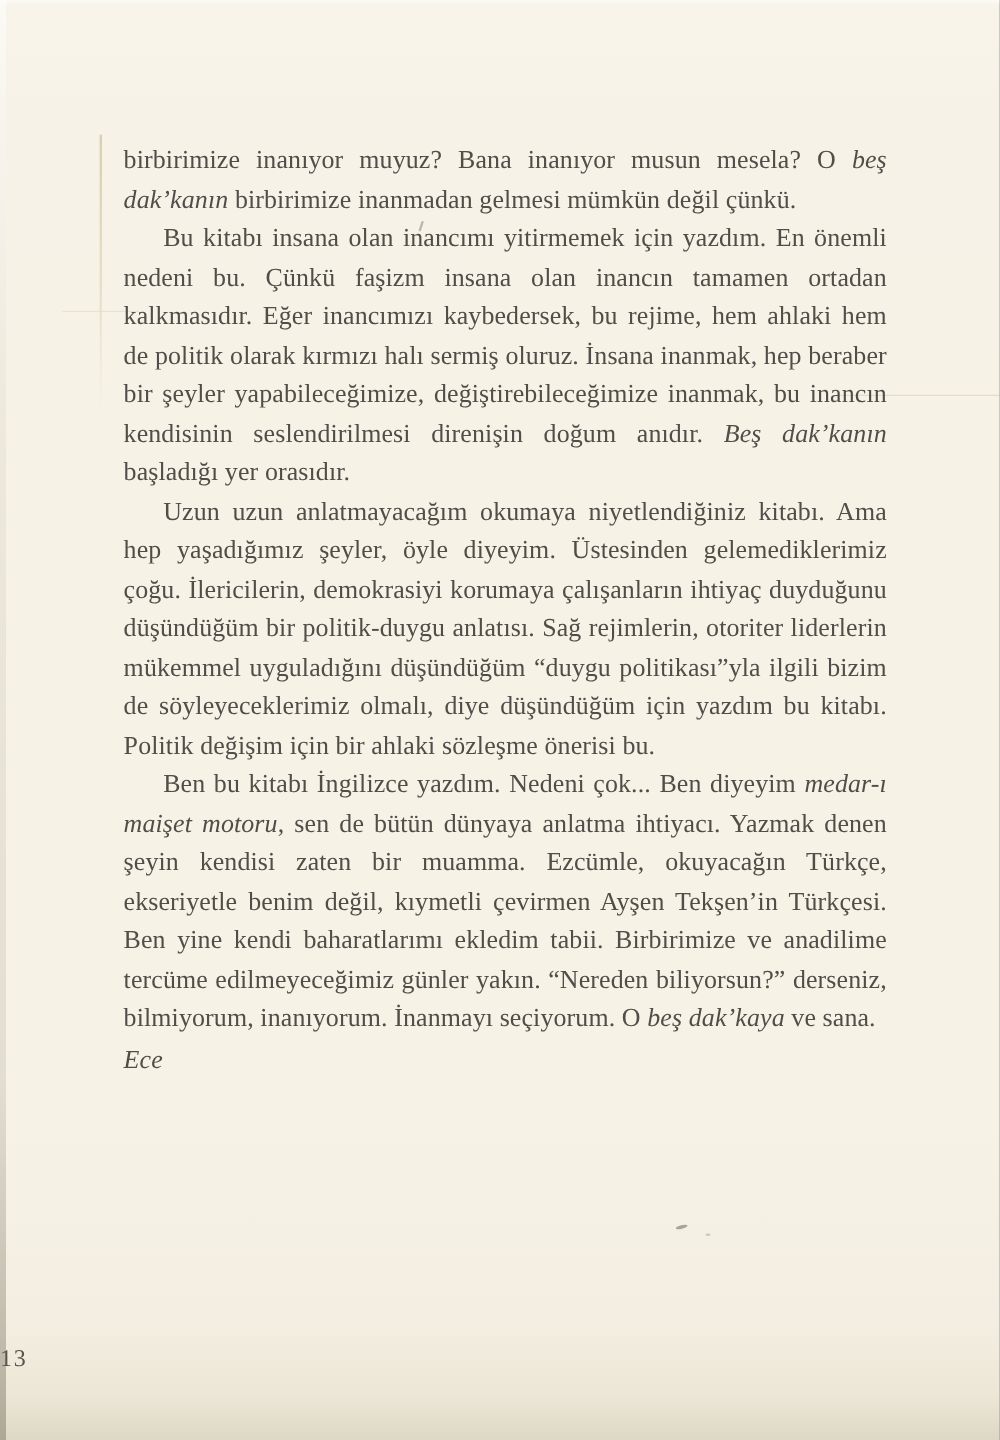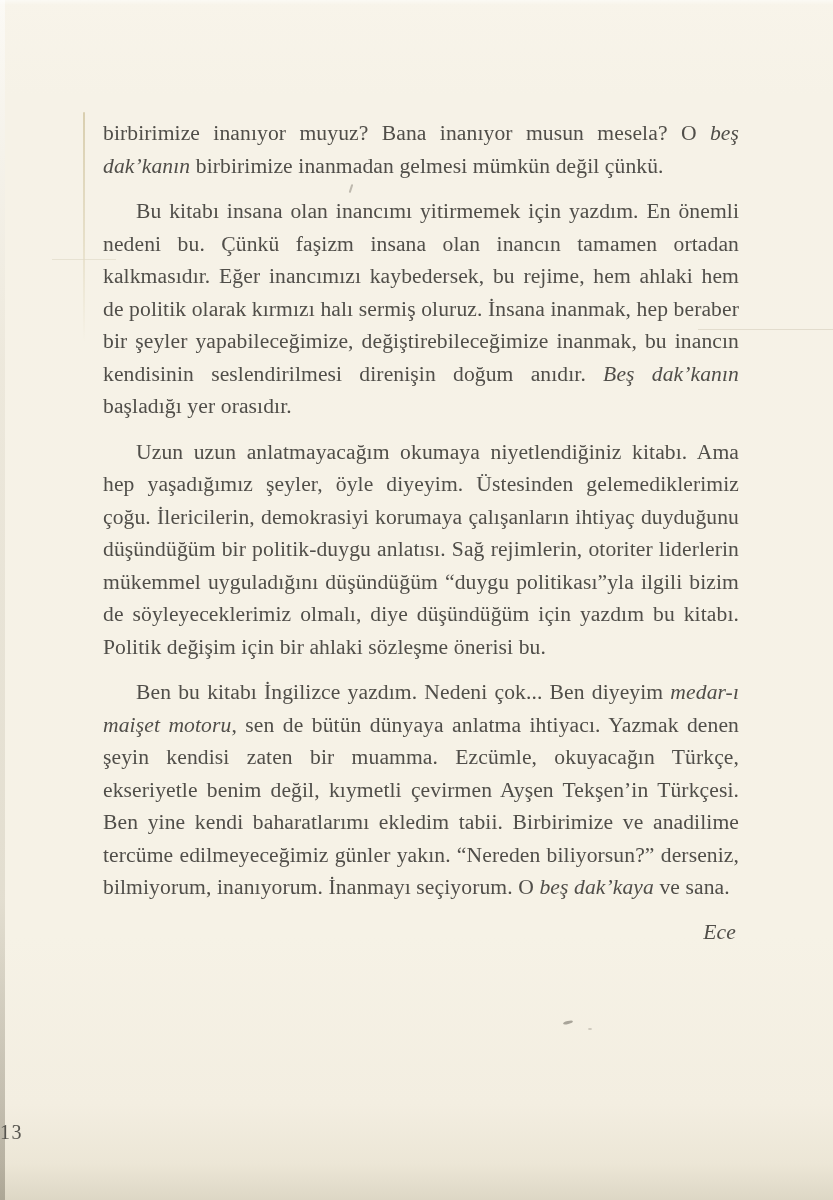--- a/index.html
+++ b/index.html
@@ -98,25 +98,23 @@
     font-size: 21.6px;
     line-height: 32.5px;
     text-align: justify;
     letter-spacing: 0.1px;
   }
   .text-block p {
     margin: 0;
   }
   .text-block p.indent {
     text-indent: 33px;
-    margin-top: 13px;
   }
   .text-block p.right {
-    text-align: right;
-    margin-top: 12px;
+    margin-top: 2px;
     padding-right: 3px;
   }
   .text-block em {
     font-style: italic;
   }
   .page-number {
     position: absolute;
     left: 0; top: 1118px;
     width: 100%;
     font-size: 20px;

